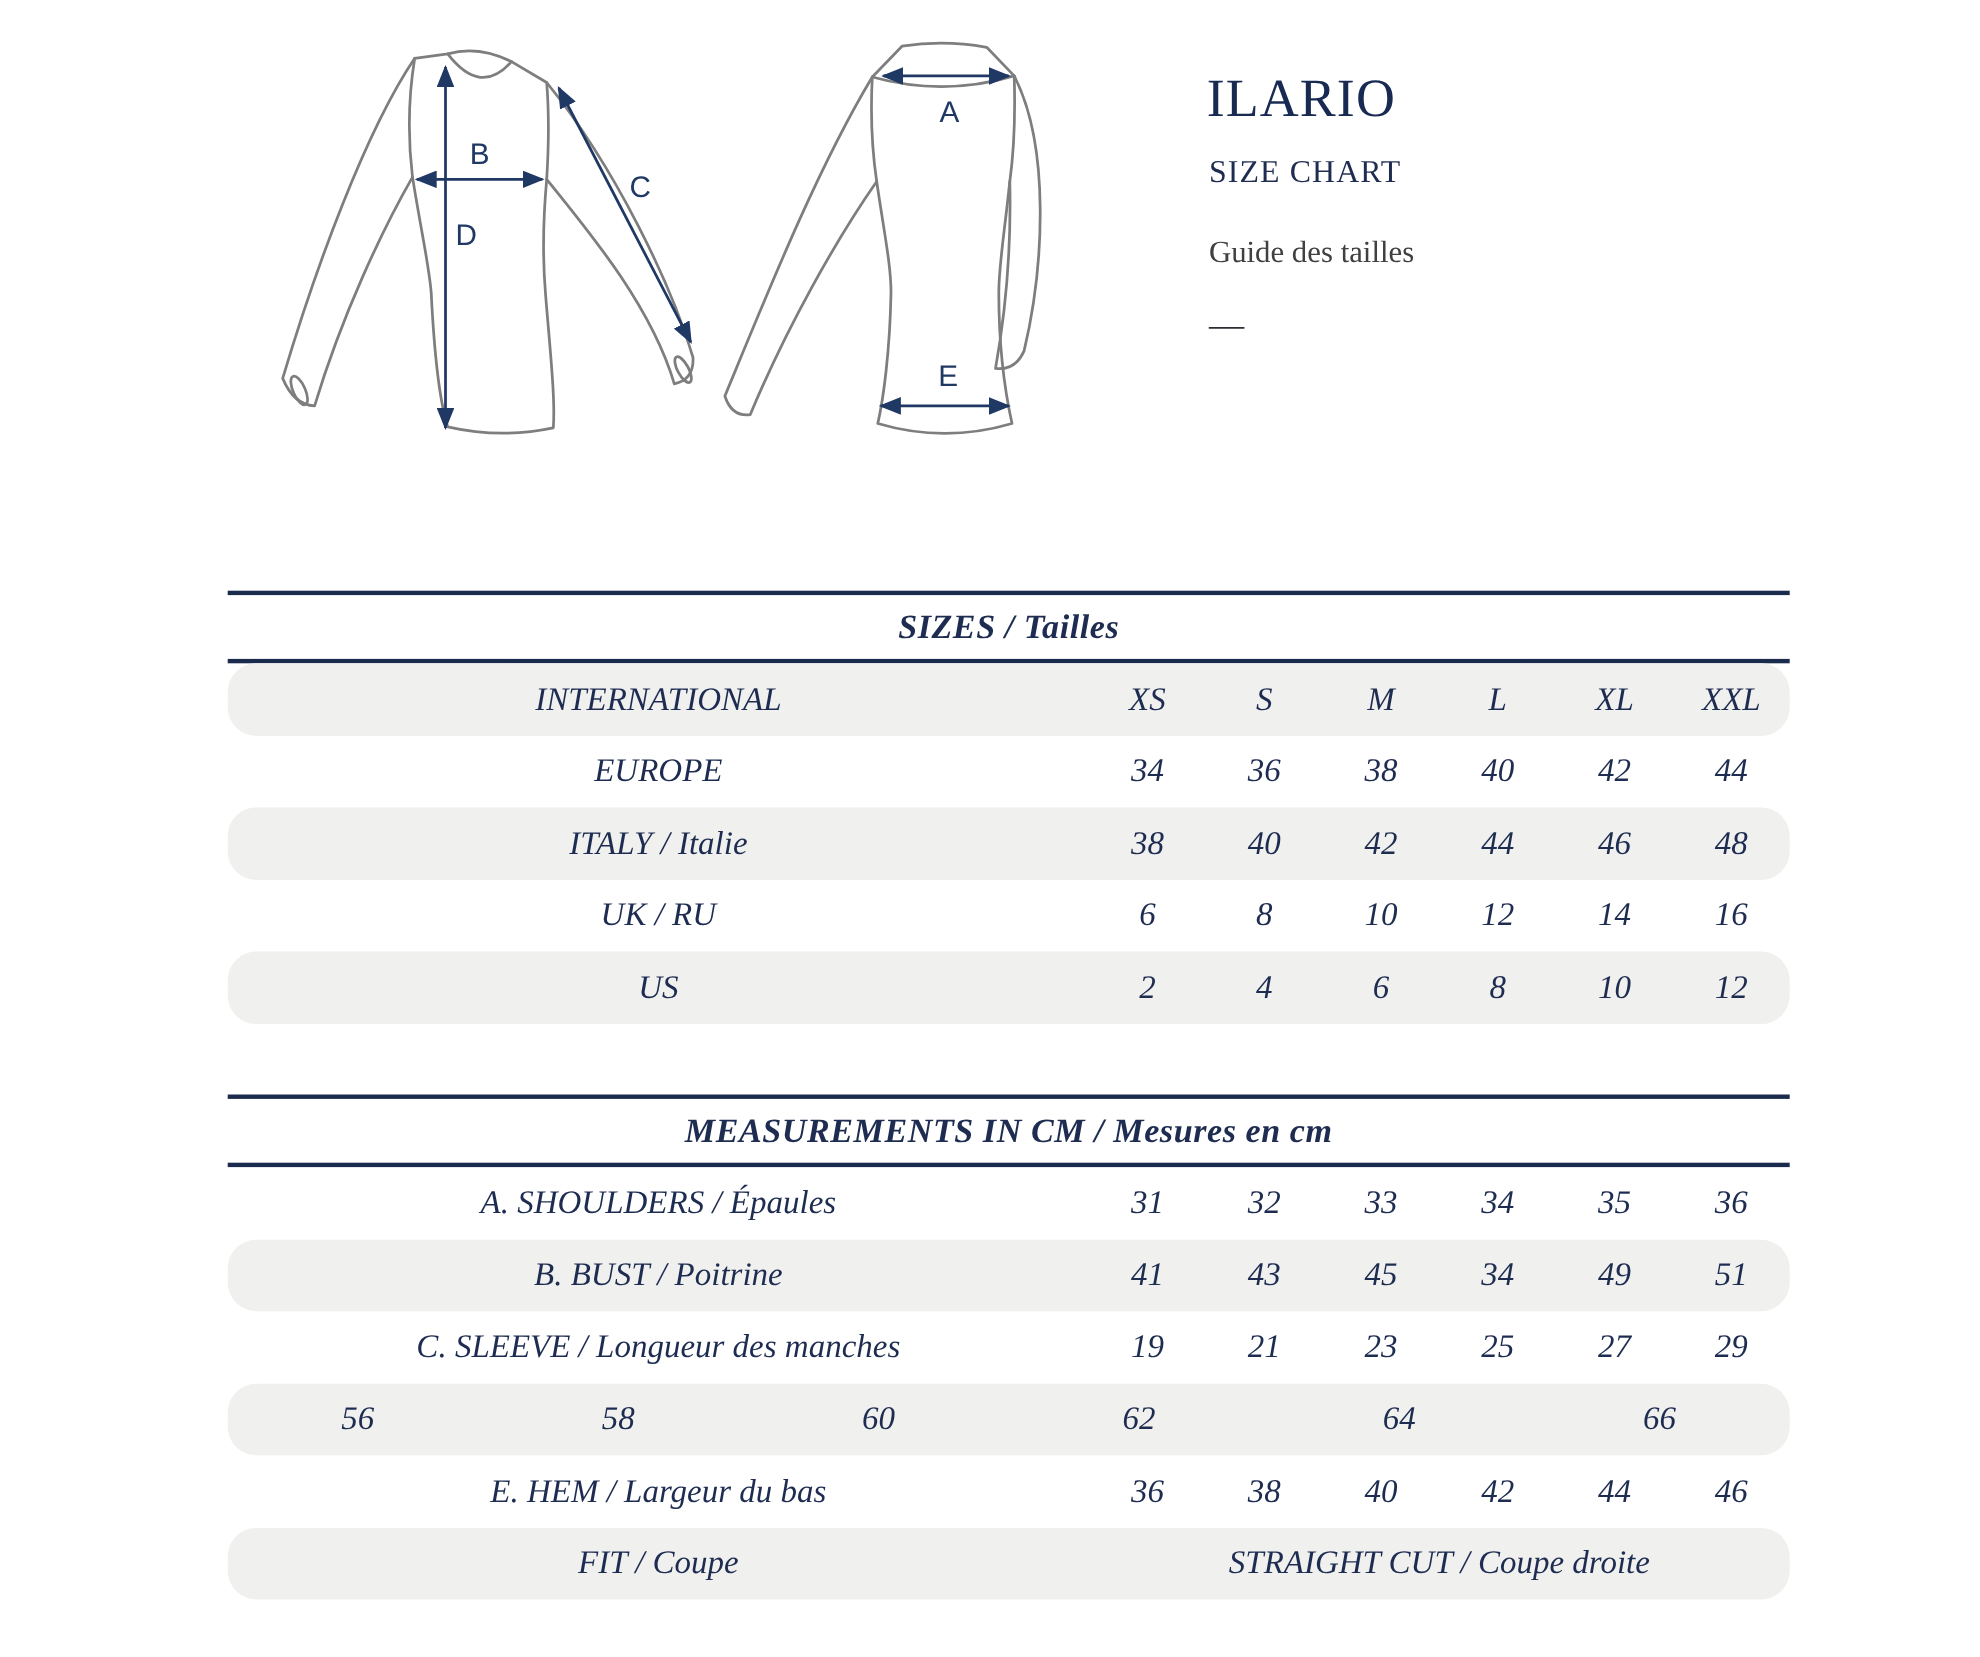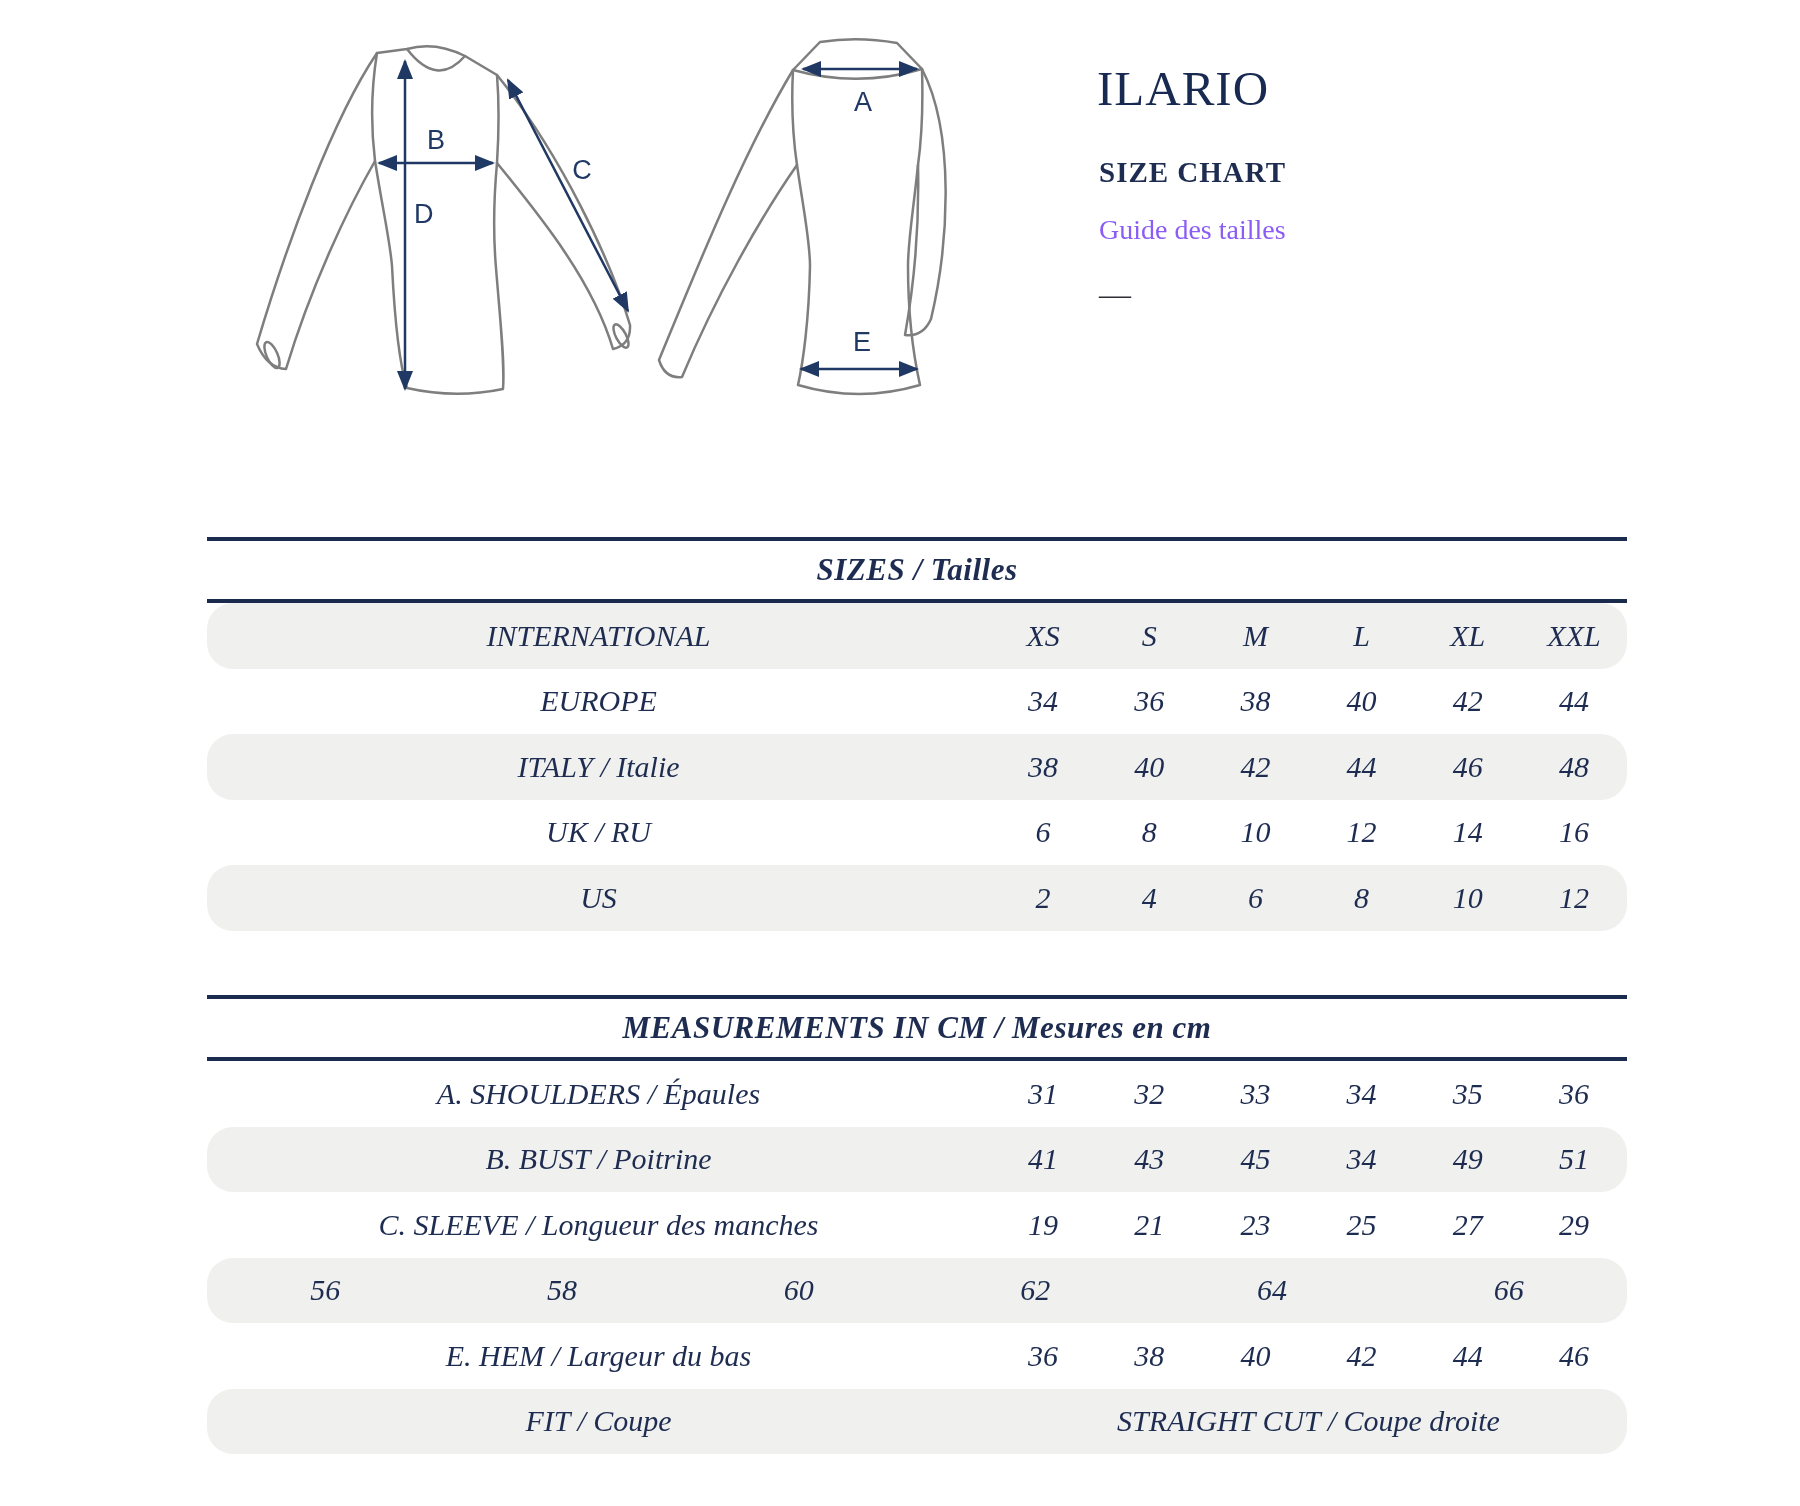--- a/index.html
+++ b/index.html
@@ -4,23 +4,23 @@
 <style>
   html,body { margin:0; padding:0; background:#ffffff; }
   .page {
     position:relative; width:1800px; height:1506px; background:#ffffff;
     overflow:hidden; font-family:"Liberation Serif","DejaVu Serif",serif;
     color:#1d2c50;
   }
   
   .brand-title { position:absolute; left:1097px; top:60px; font-size:49px; font-weight:normal;
                  letter-spacing:1px; color:#182a52; }
-  .chart-title { position:absolute; left:1099px; top:156px; font-size:29px; font-weight:bold;
+  .chart-title { position:absolute; left:1099px; top:140px; font-size:29px; font-weight:normal;
                  letter-spacing:1px; color:#1d2c50; }
-  .chart-subtitle { position:absolute; left:1099px; top:214px; font-size:28px; color:#8b5cf6; }
+  .chart-subtitle { position:absolute; left:1099px; top:214px; font-size:28px; color:#404040; }
   .divider-dash { position:absolute; left:1099px; top:276px; font-size:32px; color:#2d2d36; }
   
   .diagram { position:absolute; left:185px; top:28px; }
   
   .size-table { position:absolute; left:207px; width:1420px;font-style:italic; }
   .table-sizes { top:537px; }
   .table-measure { top:995px; }
   .rule { height:4px; background:#1b2b4e; }
   .ttitle { height:58px; display:flex; align-items:center; justify-content:center;
             font-size:31px; font-weight:bold; letter-spacing:0.5px; color:#1d2c50; }

